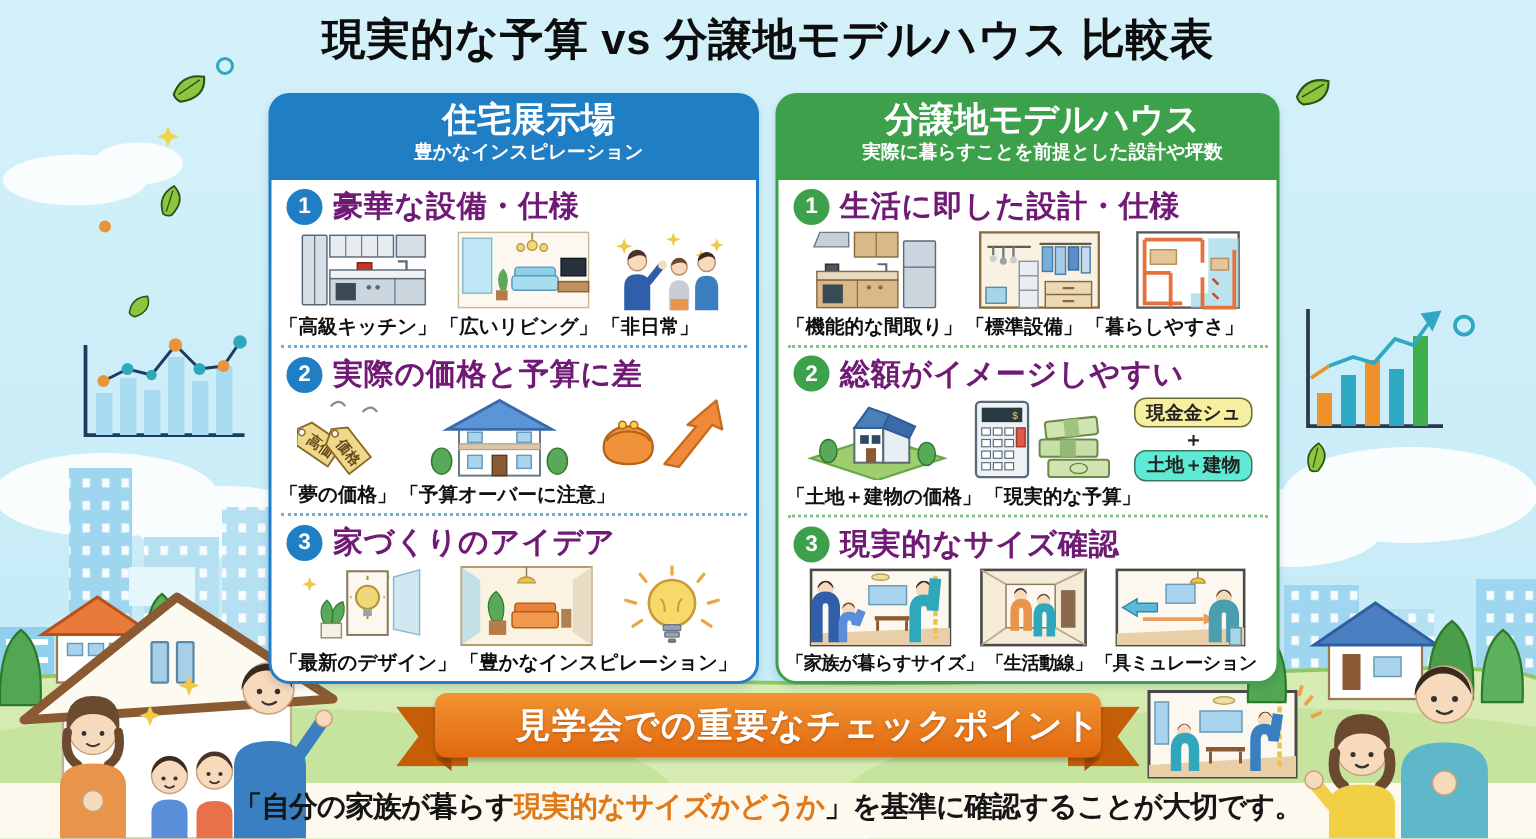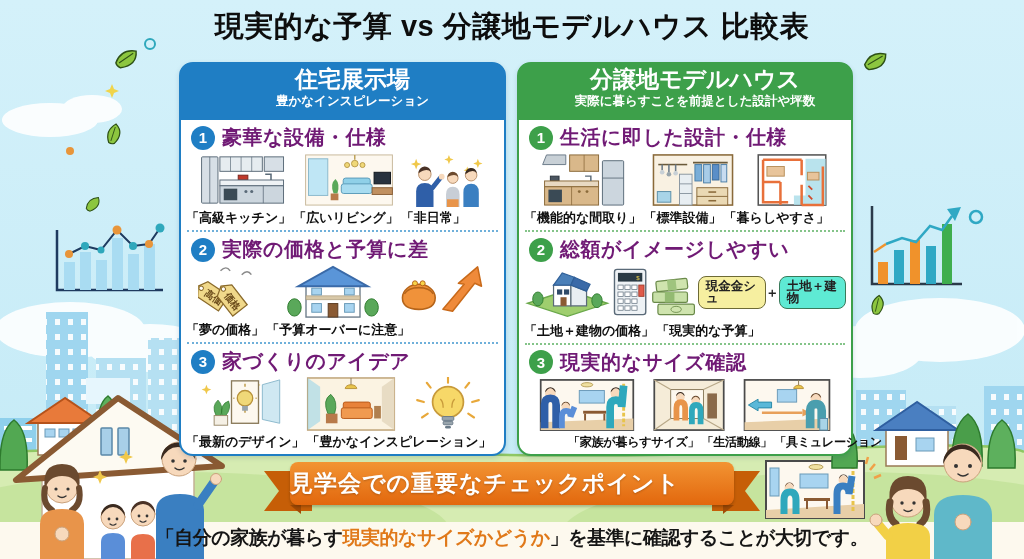--- a/index.html
+++ b/index.html
@@ -34,40 +34,40 @@
   .sec-head{display:flex;align-items:center;gap:7px;margin:2px 0 0 5px;}
   .num{
     width:24px;height:24px;border-radius:50%;color:#fff;font-weight:800;font-size:15px;
     display:flex;align-items:center;justify-content:center;flex:0 0 24px;
   }
   .panel.left .num{background:#1f7ec4;}
   .panel.right .num{background:#3da04a;}
   .sec-title{font-size:20px;font-weight:800;color:#701a75;letter-spacing:.5px;white-space:nowrap;}
   .icons{flex:1 1 auto;display:flex;align-items:center;justify-content:space-evenly;min-height:52px;}
   .caps{display:flex;gap:2px;font-size:13px;font-weight:800;color:#101010;white-space:nowrap;padding-bottom:3px;}
-  .caps.tight{font-size:12.2px;letter-spacing:-.4px;margin-left:44px;}
+  .caps.tight{font-size:12.2px;letter-spacing:-.4px;}
   .divider{border-top:2.5px dotted #6fb0da;margin:0 6px;flex:0 0 0;}
   .panel.right .divider{border-top-color:#84c489;}
   
-  .badge{display:flex;flex-direction:row;align-items:center;font-weight:800;line-height:1;color:#222;}
+  .badge{display:flex;flex-direction:column;align-items:center;font-weight:800;line-height:1;color:#222;}
   .badge-top{background:#f6efa0;border:1.5px solid #6d6a35;border-radius:8px;padding:3px 7px;font-size:12.5px;}
   .badge-plus{font-size:13px;margin:1px 0;}
   .badge-bot{background:#5eead4;border:1.5px solid #3a7a5a;border-radius:8px;padding:3px 7px;font-size:12.5px;}
   
   .ribbon{position:absolute;left:264px;top:462px;width:496px;height:54px;z-index:3;}
   .ribbon-tail{position:absolute;top:9px;width:48px;height:40px;background:#c65e07;}
   .ribbon-tail.l{left:0;clip-path:polygon(0 0,100% 0,100% 100%,0 100%,15px 50%);}
   .ribbon-tail.r{right:0;clip-path:polygon(0 0,100% 0,calc(100% - 15px) 50%,100% 100%,0 100%);}
   .ribbon-fold{position:absolute;top:43px;width:0;height:0;border-top:9px solid #a14a05;}
   .ribbon-fold.l{left:26px;border-left:11px solid transparent;}
   .ribbon-fold.r{right:26px;border-right:11px solid transparent;}
   .ribbon-bar{
     position:absolute;left:26px;right:26px;top:0;height:43px;
     background:linear-gradient(#f29433,#e2670d);border-radius:8px;
-    display:flex;align-items:center;justify-content:flex-start;
+    display:flex;align-items:center;justify-content:flex-end;
     color:#fff;font-size:23px;font-weight:800;letter-spacing:1px;
     text-shadow:0 1px 2px rgba(90,40,0,.35);box-shadow:0 2px 3px rgba(0,0,0,.22);
   }
   
   .footer{
     position:absolute;top:525px;left:0;width:1024px;text-align:center;
     font-size:19px;font-weight:800;color:#151515;letter-spacing:-.5px;z-index:3;
   }
   .footer .hl{color:#e0791a;}
 </style>

